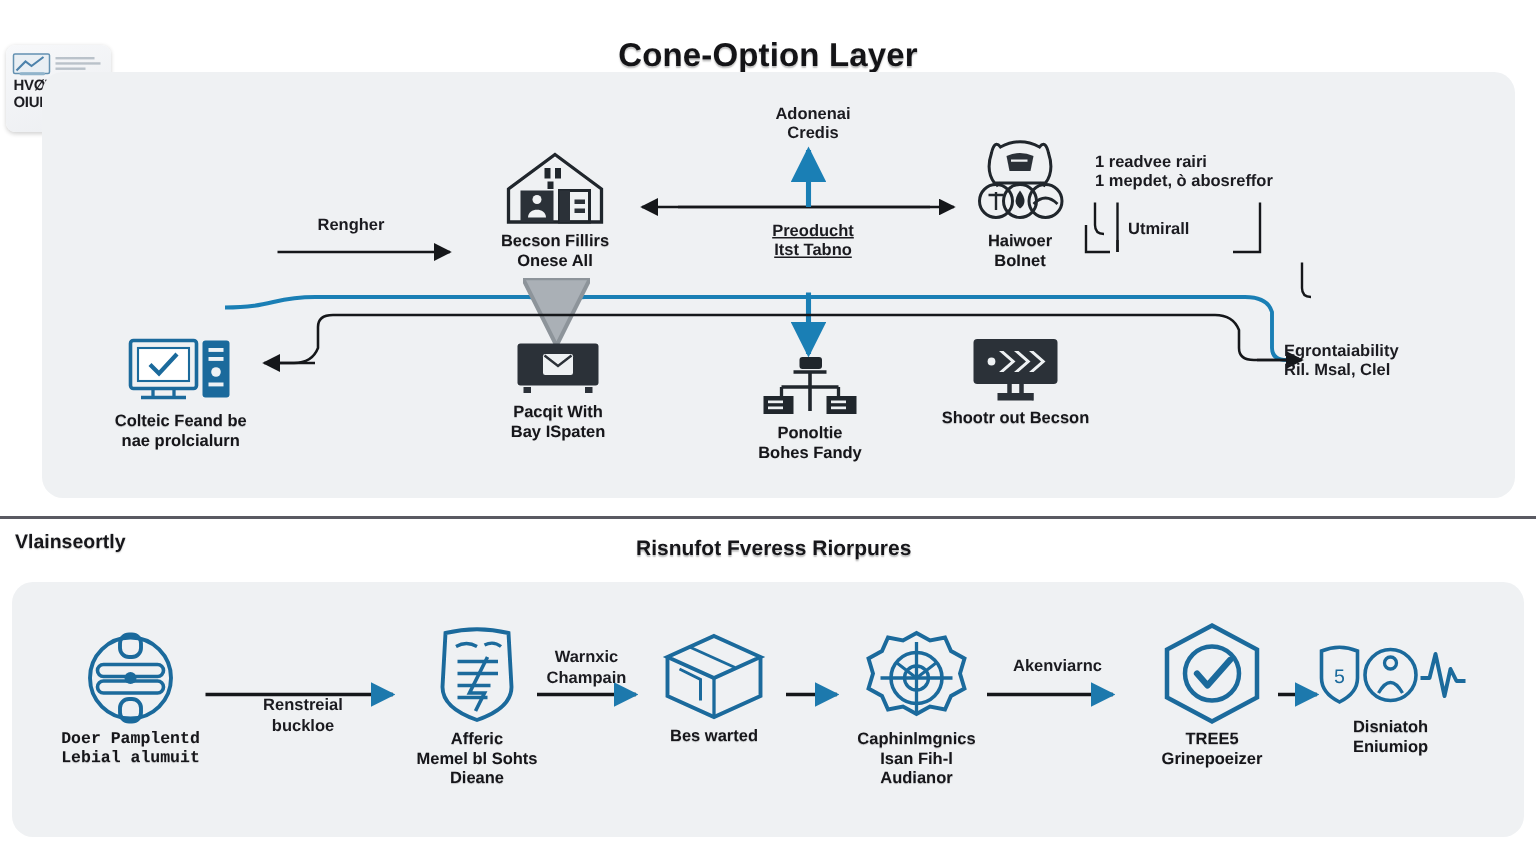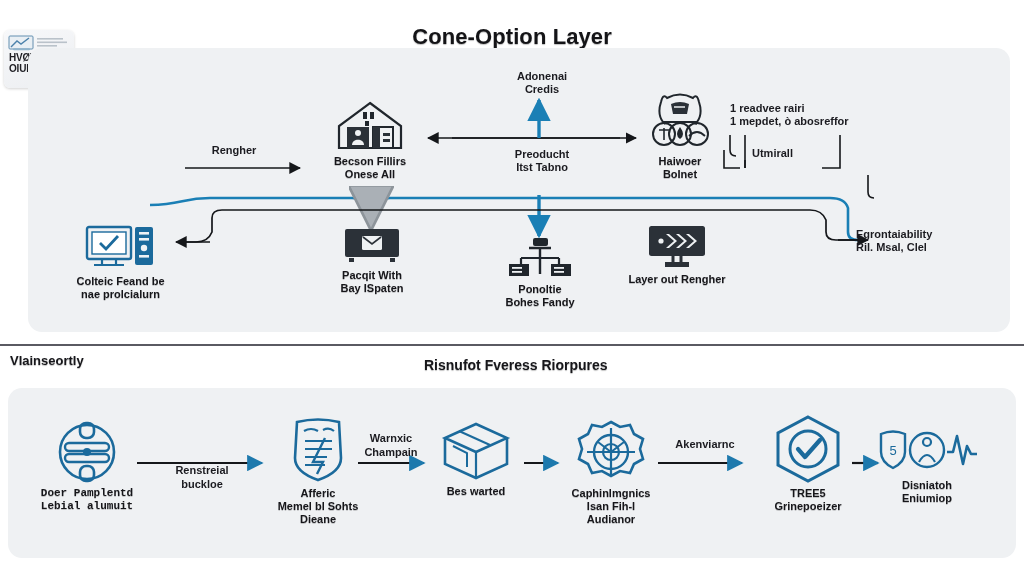--- a/index.html
+++ b/index.html
@@ -253,27 +253,27 @@
       <g fill="#eef1f3">
         <circle cx="14" cy="17" r="2.6"></circle>
         <path d="M19 10 L27 17 L19 24 L22 24 L30 17 L22 10 Z"></path>
         <path d="M29 10 L37 17 L29 24 L32 24 L40 17 L32 10 Z"></path>
         <path d="M39 10 L47 17 L39 24 L42 24 L50 17 L42 10 Z"></path>
       </g>
       <path d="M26 32 L26 38 M34 32 L34 38" stroke="#2b3138" stroke-width="3"></path>
       <path d="M18 38 L42 43 L42 38 Z" fill="#2b3138"></path>
       <rect x="18" y="38" width="24" height="5" fill="#2b3138"></rect>
     </svg>
-    <div class="caption">Layer out Rengher</div>
+    <div class="caption">Shootr out Becson</div>
   </div>
 
   <div class="flabel center" style="left:198px; top:144px; width:72px;">Rengher</div>
   <div class="flabel center" style="left:500px; top:70px;  width:84px;">Adonenai
 Credis</div>
-  <div class="flabel center" style="left:498px; top:148px; width:88px;">Preoducht
+  <div class="flabel center" style="left:498px; top:148px; width:88px;text-decoration:underline;">Preoducht
 Itst Tabno</div>
   <div class="flabel" style="left:730px; top:102px; width:160px;">1 readvee rairi
 1 mepdet, ò abosreffor</div>
   <div class="flabel" style="left:752px; top:147px; width:80px;">Utmirall</div>
   <div class="flabel" style="left:856px; top:228px; width:150px;">Egrontaiability
 Ril. Msal, Clel</div>
 
   <svg class="wires">
     <line x1="137" y1="463" x2="262" y2="463" stroke="#15171a" stroke-width="2.2" marker-end="url(#ar-step)"></line>
     <line x1="358" y1="463" x2="424" y2="463" stroke="#15171a" stroke-width="2.2" marker-end="url(#ar-step)"></line>

